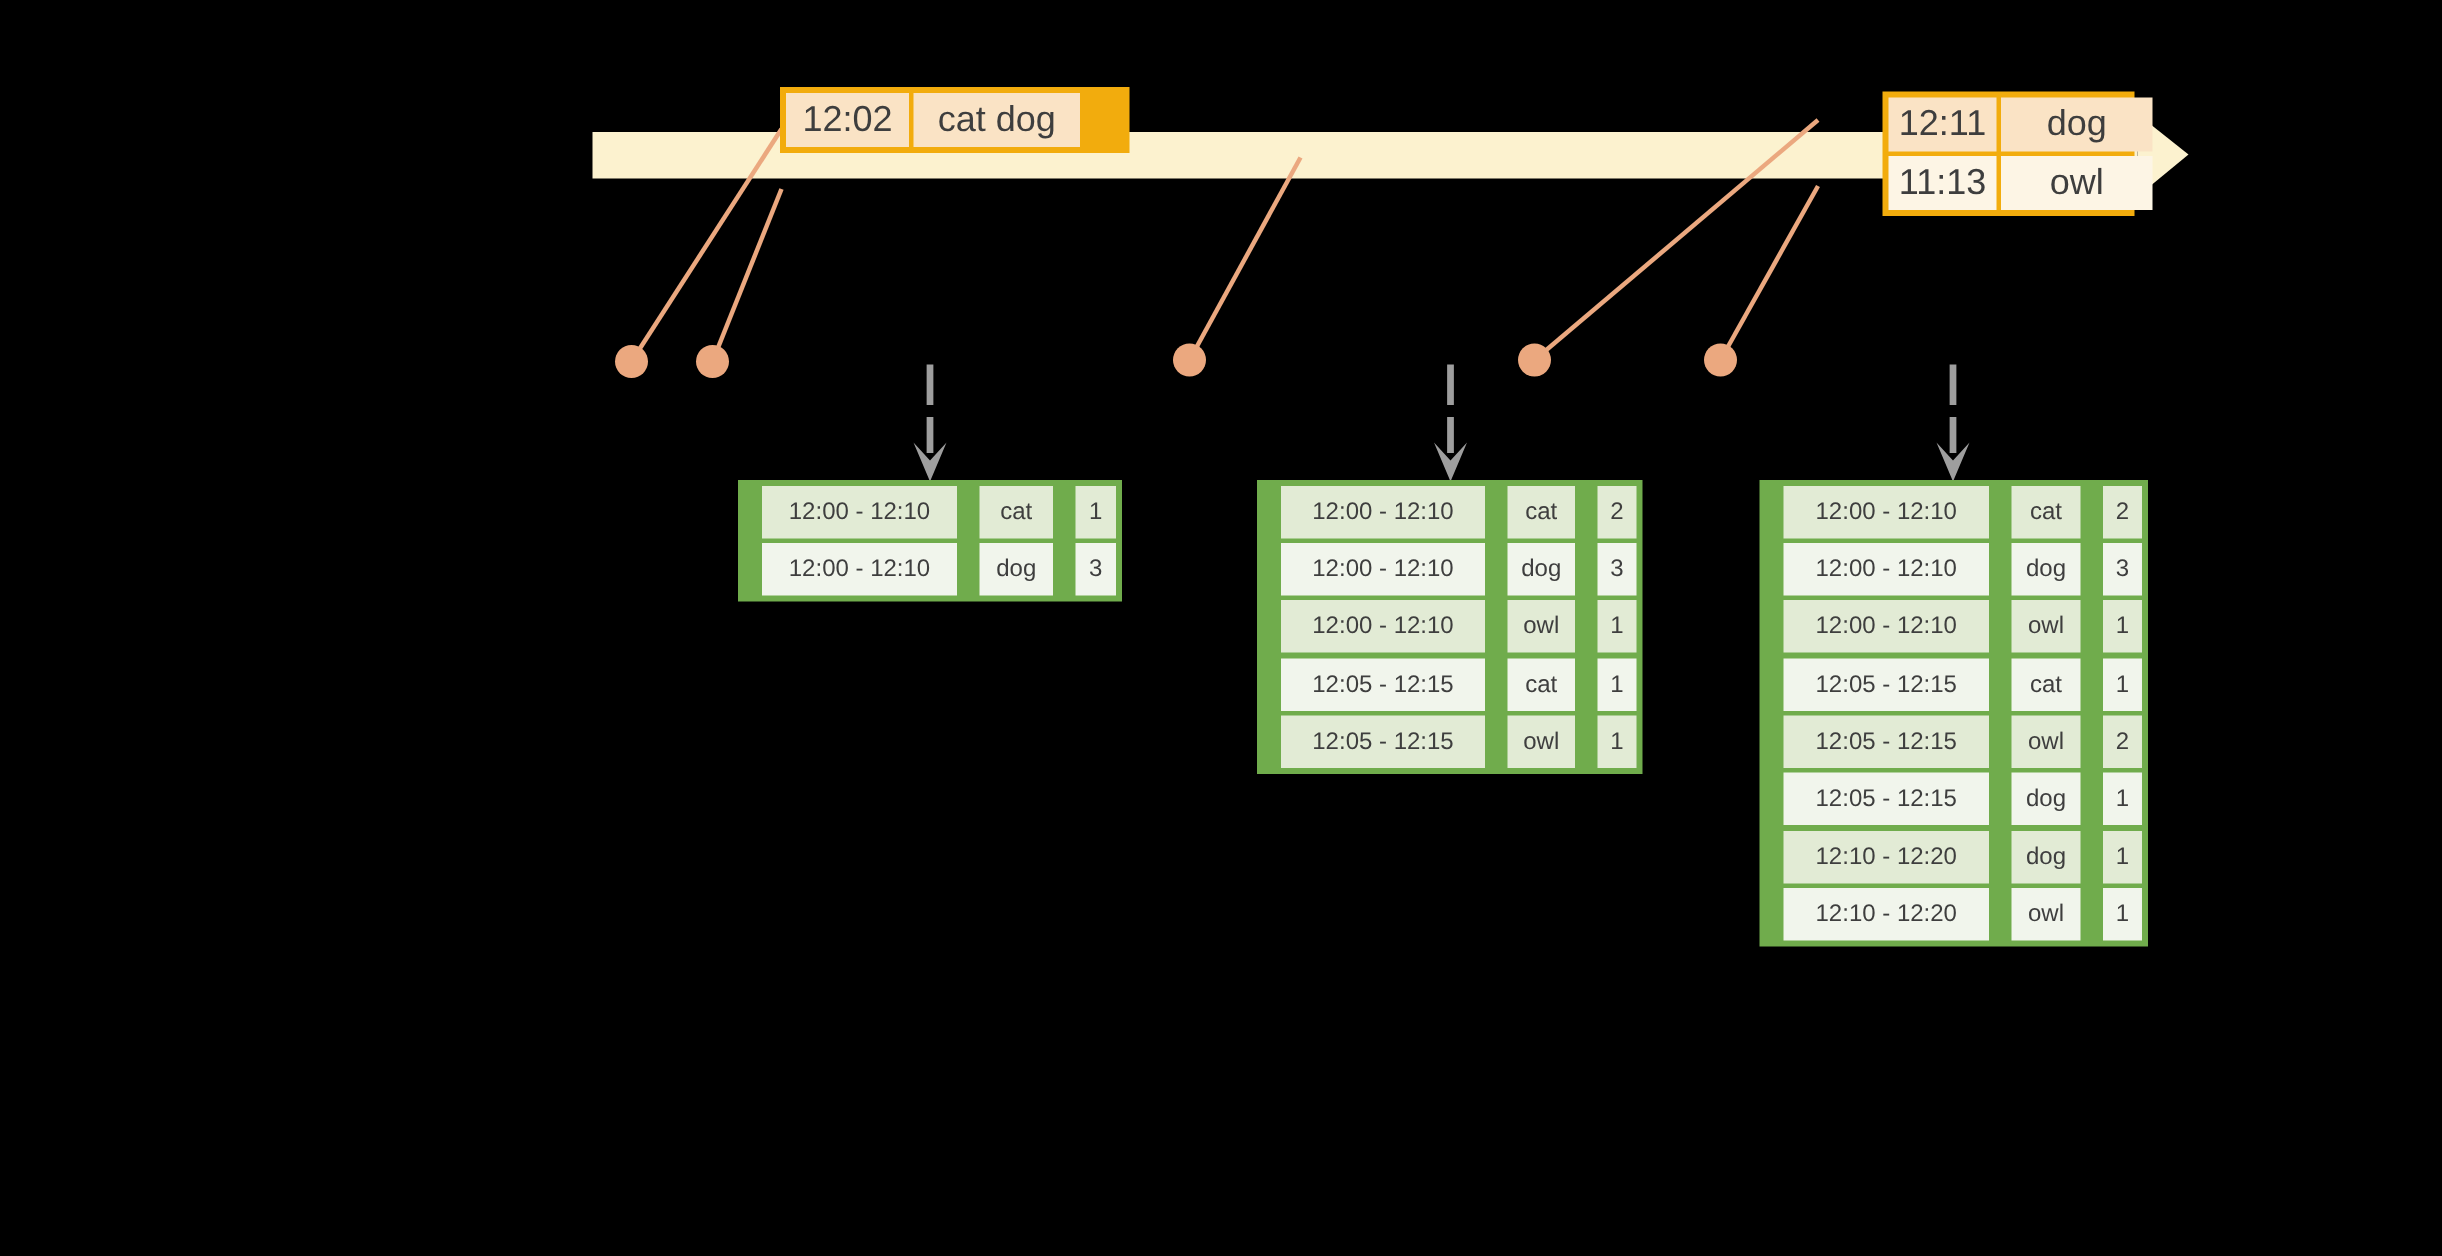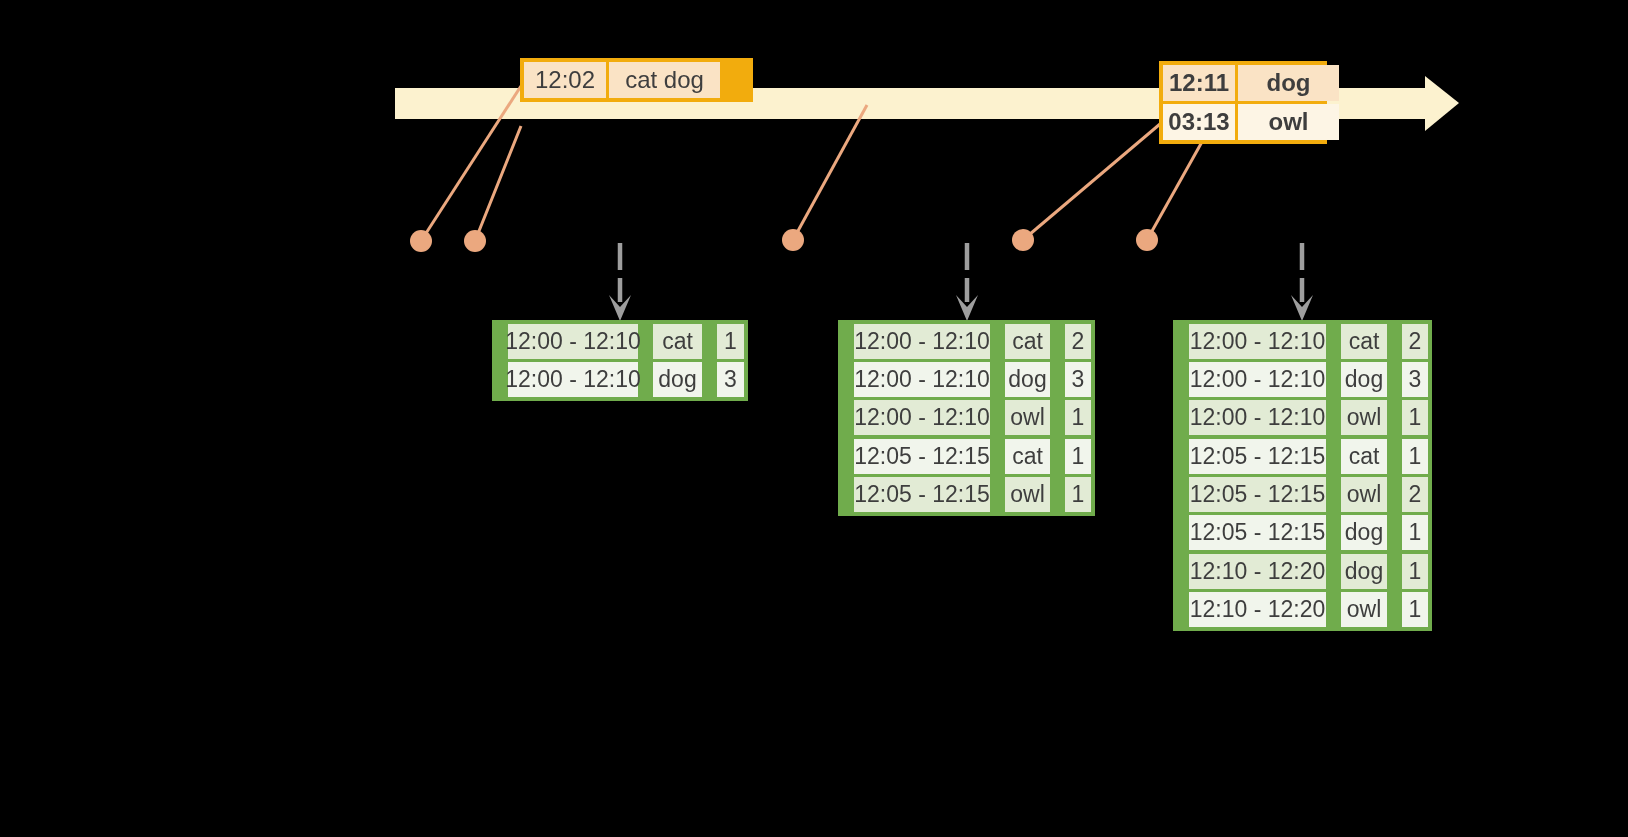--- a/index.html
+++ b/index.html
@@ -27,21 +27,21 @@
     position: absolute;
     background: #F2AC0D;
     padding: 4px;
     display: flex;
     flex-direction: column;
     gap: 3px;
     box-sizing: border-box;
   }
   .ebox0 { left: 520px;  top: 58px; width: 233px; }
   .ebox1 { left: 866px;  top: 81px; width: 204px; }
-  .ebox2 { left: 1159px; top: 61px; width: 168px; font-weight: bold; }
+  .ebox2 { left: 1255px; top: 61px; width: 168px; }
   .erow  { display: grid; gap: 3px; }
   .ebox0 .erow, .ebox1 .erow { grid-template-columns: 82px 111px; }
   .ebox2 .erow               { grid-template-columns: 72px 101px; }
   .ecell {
     height: 36px;
     display: flex;
     align-items: center;
     justify-content: center;
     font-size: 24px;
     white-space: nowrap;
@@ -64,21 +64,21 @@
   .t2 { left: 1173px; top: 320px; width: 259px; }
   .ggroup { display: grid; gap: 3px; }
   .t0 .ggroup { grid-template-columns: 142px 61px 39px; }
   .t1 .ggroup { grid-template-columns: 148px 57px 38px; }
   .t2 .ggroup { grid-template-columns: 149px 58px 38px; }
   .gcell {
     height: 35px;
     display: flex;
     align-items: center;
     justify-content: center;
-    font-size: 23px;
+    font-size: 16px;
     white-space: nowrap;
     margin-left: 12px;
   }
   .gfill-a { background: #E2EBD5; }
   .gfill-b { background: #F1F5EC; }
 </style>
 </head>
 <body>
 
 <div class="canvas">
@@ -118,21 +118,21 @@
         <div class="ecell efill-a">12:02</div>
         <div class="ecell efill-a">cat dog</div>
       </div>
     </div>
   <div class="ebox ebox2">
       <div class="erow">
         <div class="ecell efill-a">12:11</div>
         <div class="ecell efill-a">dog</div>
       </div>
       <div class="erow">
-        <div class="ecell efill-b">03:13</div>
+        <div class="ecell efill-b">11:13</div>
         <div class="ecell efill-b">owl</div>
       </div>
     </div>
 
   <div class="gtable t0">
       <div class="ggroup">
         <div class="gcell gfill-a">12:00 - 12:10</div>
         <div class="gcell gfill-a">cat</div>
         <div class="gcell gfill-a">1</div>
         <div class="gcell gfill-b">12:00 - 12:10</div>

